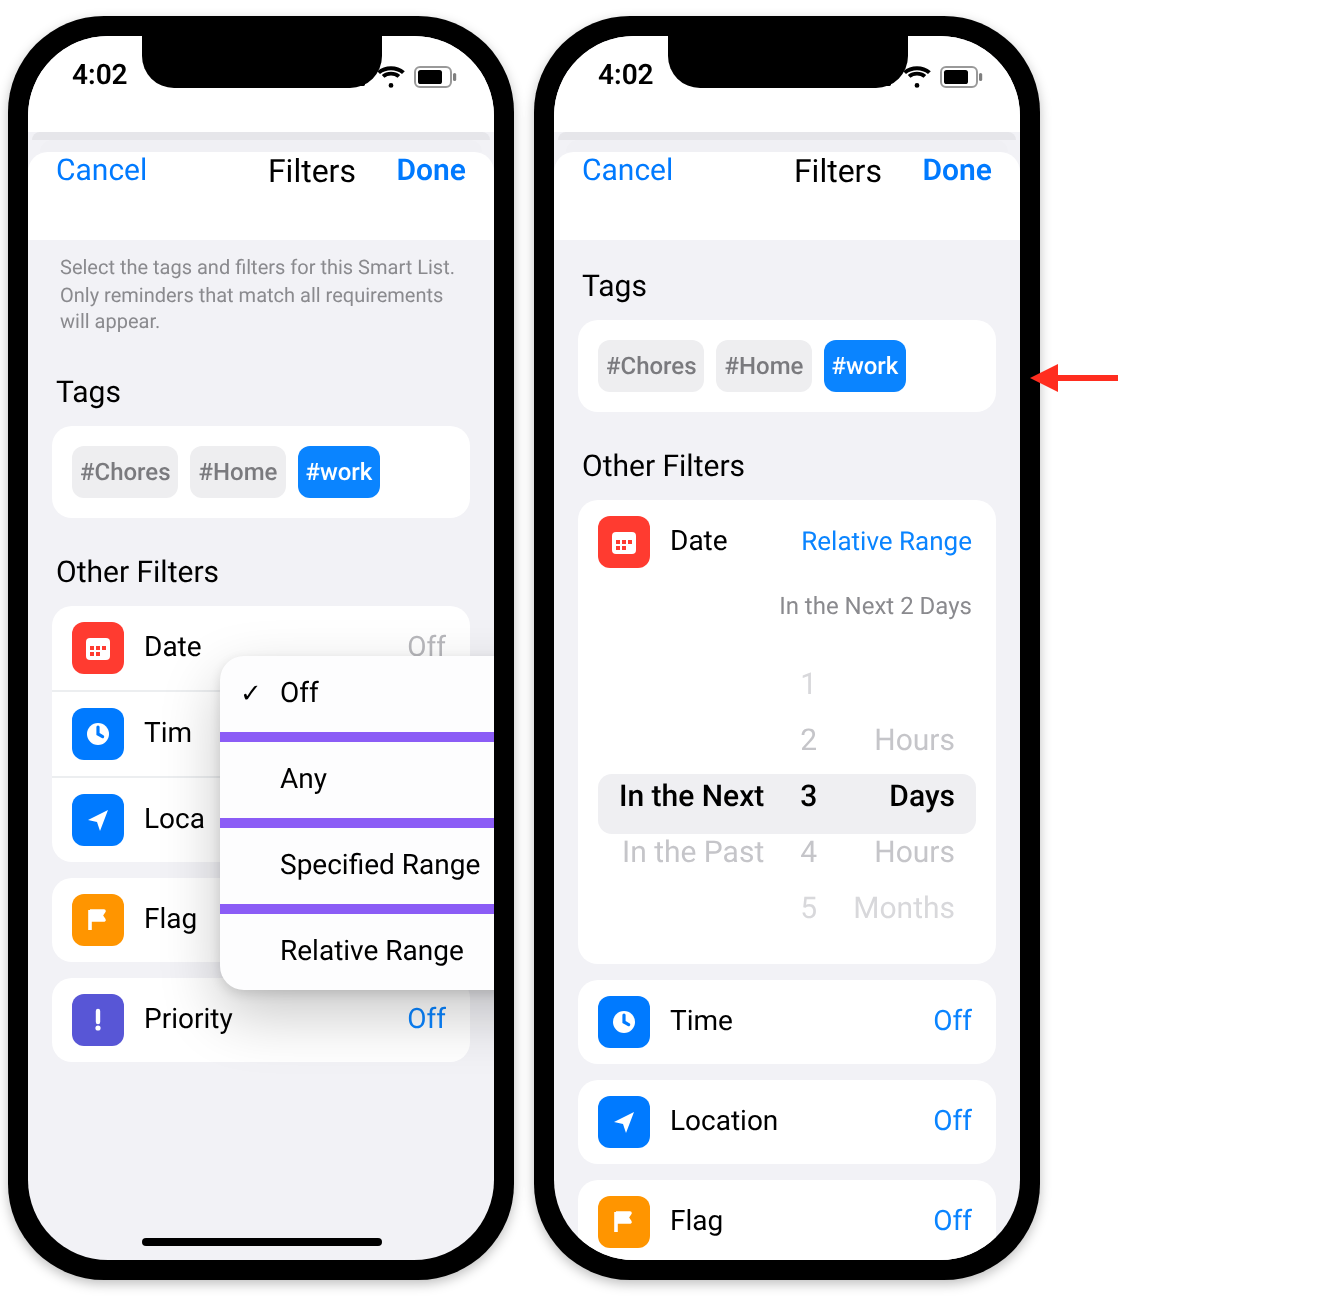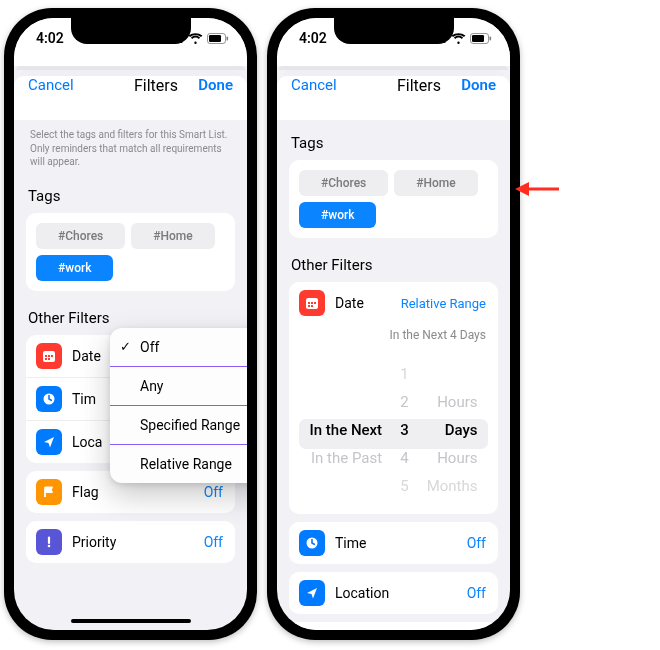--- a/index.html
+++ b/index.html
@@ -50,21 +50,21 @@
 
   .help { color: #8a8a8e; font-size: 10px; line-height: 1.35; padding: 8px 4px 12px; }
 
   .section-title { font-size: 15px; font-weight: 400; padding: 6px 2px 8px; }
 
   .card {
     background: #fff; border-radius: 10px; padding: 10px 10px;
     display: flex; flex-wrap: wrap; gap: 6px;
   }
   .chip {
-    padding: 6px 22px; border-radius: 6px; font-size: 12px; font-weight: 500;
+    padding: 6px 4px; border-radius: 6px; font-size: 12px; font-weight: 500;
     background: #eeeef0; color: #7a7a7e;
   }
   .chip.sel { background: #0a84ff; color: #fff; }
 
   .list { background: #fff; border-radius: 10px; overflow: hidden; }
   .row {
     display: flex; align-items: center; padding: 8px 12px 8px 10px; min-height: 42px;
     border-top: 1px solid #eceef0;
   }
   .row:first-child { border-top: none; }
@@ -81,21 +81,21 @@
 
   
   .menu {
     position: absolute; left: 96px; top: 310px; width: 190px;
     background: #fdfdfe; border-radius: 12px;
     box-shadow: 0 12px 30px rgba(0,0,0,.22), 0 2px 6px rgba(0,0,0,.12);
     overflow: hidden; z-index: 40;
   }
   .menu .mitem {
     padding: 11px 14px 11px 30px; font-size: 14px; position: relative;
-    border-top: 1px solid #8b5cf6;
+    border-top: 5px solid #8b5cf6;
   }
   .menu .mitem:first-child { border-top: none; }
   .menu .check { position: absolute; left: 10px; top: 11px; font-size: 13px; }
 
   
   .date-card { background: #fff; border-radius: 10px; overflow: hidden; }
   .date-head { display: flex; align-items: center; padding: 8px 12px 8px 10px; }
   .date-head .icon { width: 26px; height: 26px; border-radius: 6px; display:flex; align-items:center; justify-content:center; margin-right:10px;}
   .date-head .label { flex:1; font-size:14px; }
   .date-head .value { font-size:13px; color:#0a84ff; }
@@ -331,21 +331,21 @@
                   <rect x="3" y="6" width="2" height="2" fill="#ff3b30"></rect>
                   <rect x="6" y="6" width="2" height="2" fill="#ff3b30"></rect>
                   <rect x="9" y="6" width="2" height="2" fill="#ff3b30"></rect>
                   <rect x="3" y="9" width="2" height="2" fill="#ff3b30"></rect>
                   <rect x="6" y="9" width="2" height="2" fill="#ff3b30"></rect>
                 </svg>
             </div>
             <div class="label">Date</div>
             <div class="value">Relative Range</div>
           </div>
-          <div class="date-sub">In the Next 4 Days</div>
+          <div class="date-sub">In the Next 2 Days</div>
 
           <div class="picker">
             <div class="picker-bar"></div>
             <div class="pcol">
               <div>&nbsp;</div>
               <div>&nbsp;</div>
               <div class="psel">In the Next</div>
               <div>In the Past</div>
               <div>&nbsp;</div>
             </div>

